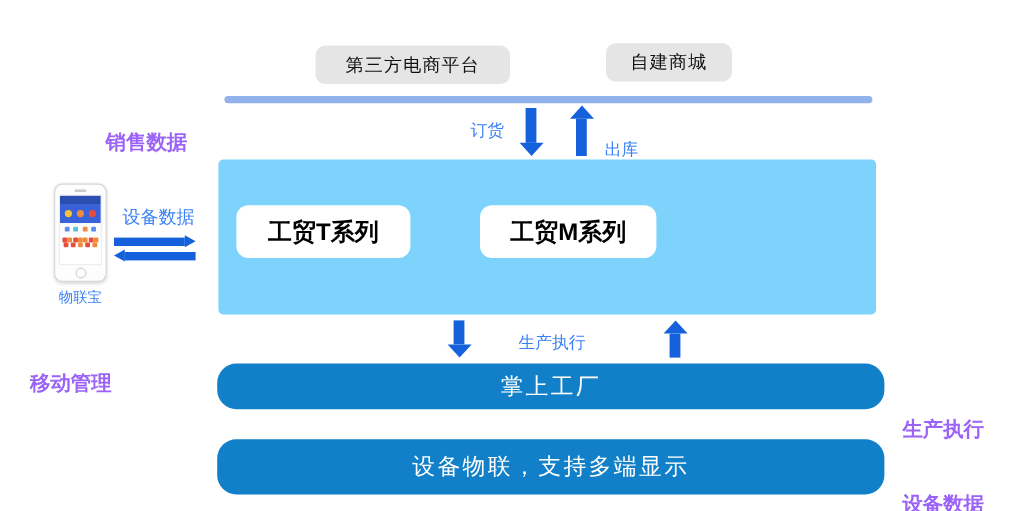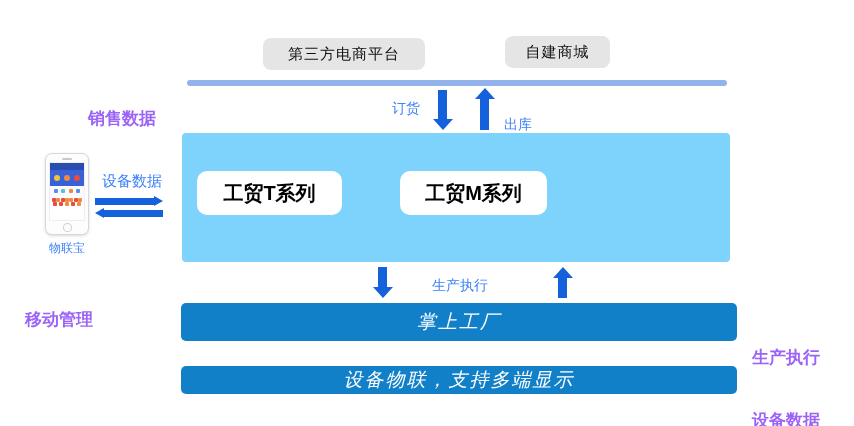--- a/index.html
+++ b/index.html
@@ -40,23 +40,23 @@
   
   .big-container { background:#7dd3fc; border-radius:4px;text-align:right; }
   .product-box {
     position:absolute; top:38px; height:44px; background:#ffffff; border-radius:10px;
     display:flex; align-items:center; justify-content:center;
     font-size:20px; font-weight:bold; color:#000;
   }
 
   
   .blue-bar {
-    background:#1180C8; border-radius:5px; color:#fff;
+    background:#1180C8; border-radius:16px; color:#fff;
     display:flex; align-items:center; justify-content:center;
-    font-size:19px; letter-spacing:2px;font-style:italic;
+    font-size:19px; letter-spacing:2px;
   }
 
   
   .phone {
     width:44px; height:82px; background:#fdfdfd; border:1px solid #d8d8d8;
     border-radius:7px; box-shadow:0 1px 3px rgba(0,0,0,0.15);
     display:flex; flex-direction:column; align-items:center; padding:4px 3px 2px;
   }
   .phone .speaker { width:10px; height:2px; background:#c9c9c9; border-radius:1px; margin-bottom:2px; }
   .phone .screen { width:36px; height:62px; background:#ffffff; border:1px solid #eee; overflow:hidden; }
@@ -165,17 +165,17 @@
 
   <div class="abs v-arrow" style="left:552px; top:267px; width:21px; height:31px;">
     <div class="head-up"></div>
     <div class="shaft"></div>
   </div>
 
   <div class="abs blue-bar" style="left:181px; top:303px; width:556px; height:38px;">掌上工厂</div>
 
   <div class="abs purple" style="left:752px; top:308px;">生产执行</div>
 
-  <div class="abs blue-bar" style="left:181px; top:366px; width:556px; height:28px;">设备物联，支持多端显示</div>
+  <div class="abs blue-bar" style="left:181px; top:366px; width:556px; height:46px;">设备物联，支持多端显示</div>
 
   <div class="abs purple" style="left:752px; top:371px;">设备数据</div>
 
 </div>
 
 </body></html>

